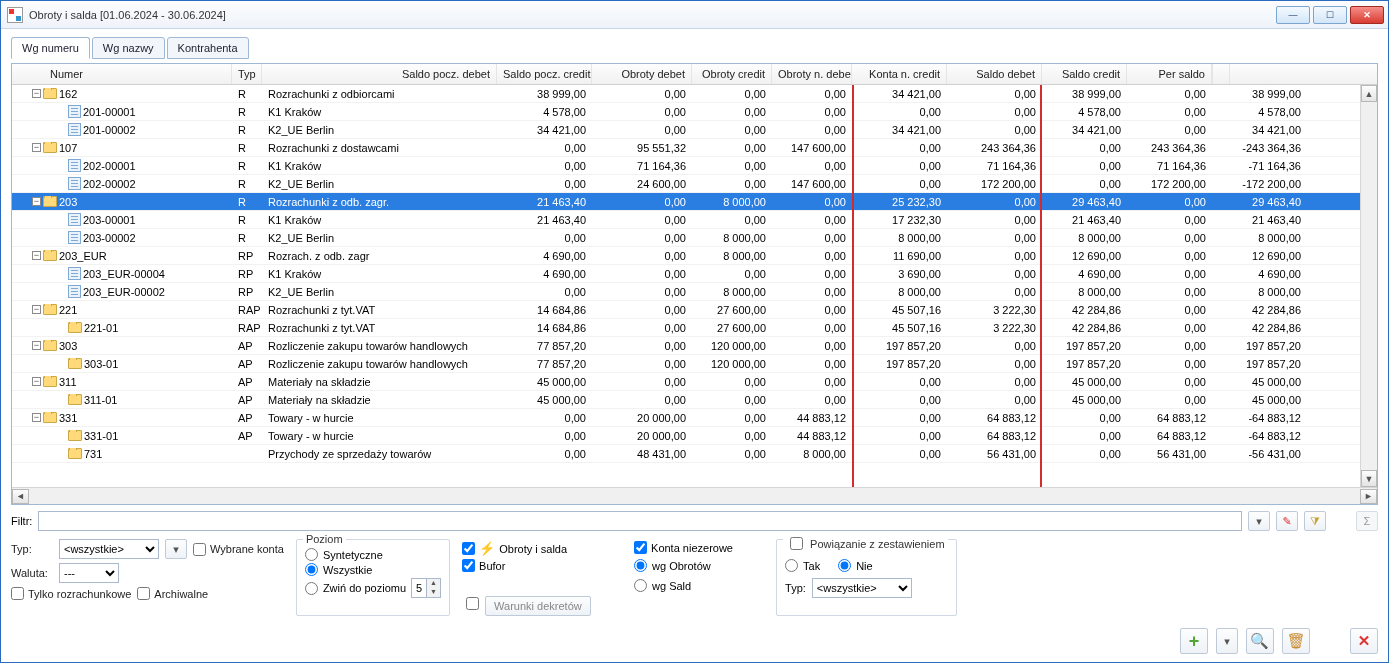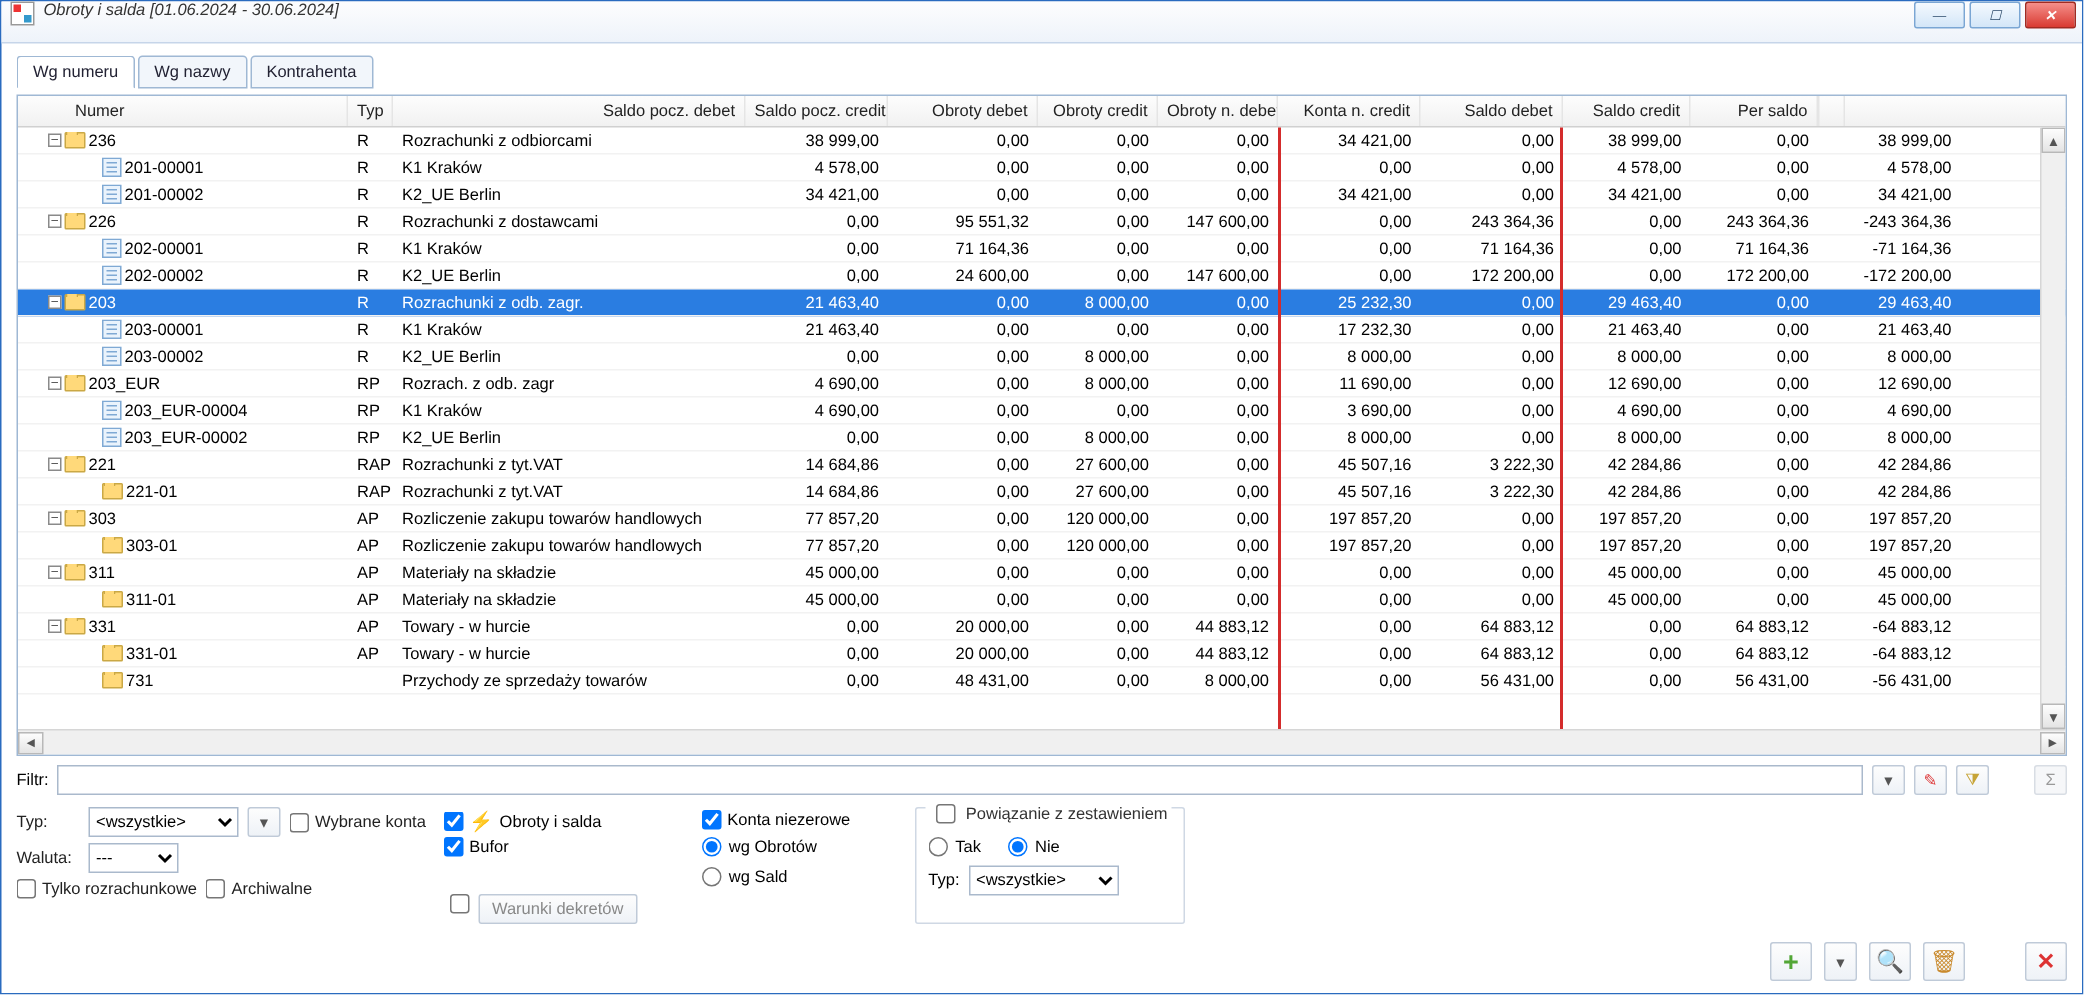--- a/index.html
+++ b/index.html
@@ -1,18 +1,18 @@
 <!DOCTYPE html>
 <html><head>
 <meta charset="utf-8">
 <style>
   * { box-sizing: border-box; }
   body { margin:0; font-family: Tahoma, Geneva, sans-serif; font-size:11px; background:#fff; color:#000; user-select:none; }
   .window { width:1389px; height:663px; border:1px solid #2a6bbf; background:#fff; display:flex; flex-direction:column; }
-  .titlebar { height:28px; background:linear-gradient(#fdfdfe,#eef3fa); border-bottom:1px solid #c6d5e9; display:flex; padding:0 4px 0 6px;font-style:italic; }
+  .titlebar { height:28px; background:linear-gradient(#fdfdfe,#eef3fa); border-bottom:1px solid #c6d5e9; display:flex; align-items:center; padding:0 4px 0 6px; }
   .titlebar .icon { width:16px; height:16px; margin-right:6px; display:inline-block; background:#fff; border:1px solid #999; position:relative; }
   .titlebar .icon::before,.titlebar .icon::after{content:"";position:absolute;}
   .titlebar .icon::before{left:1px;top:1px;width:5px;height:5px;background:#e33;}
   .titlebar .icon::after{right:1px;bottom:1px;width:5px;height:5px;background:#39c;}
   .titlebar .title { flex:1; color:#333; }
   .winbtns { display:flex; gap:3px; }
   .winbtn { width:34px; height:18px; border:1px solid #7aa6d4; background:linear-gradient(#f4f9fe,#d3e6f8); border-radius:2px; display:flex; align-items:center; justify-content:center; font-size:9px; color:#2c4a6a; }
   .winbtn.close { background:linear-gradient(#f58f8a,#d93b32); color:#fff; border-color:#a12a22; font-weight:bold; }
   .content { flex:1; padding:8px 10px 6px 10px; display:flex; flex-direction:column; overflow:hidden; }
   .tabs { display:flex; gap:0; margin-bottom:4px; }
@@ -104,21 +104,21 @@
         <div class="rnum">Saldo credit</div>
         <div class="rnum">Per saldo</div>
         <div class="filler"></div>
       </div>
       <div class="gridbody" id="gridbody">
         <div class="gridrow">
             <div class="treecell">
               <span class="ind" style="width: 18px;"></span>
               <span class="tgl">−</span>
               <span class="folder"></span>
-              <span> 236</span>
+              <span> 162</span>
             </div>
             <div>R</div>
             <div>Rozrachunki z odbiorcami</div>
             <div class="num">38 999,00</div>
             <div class="num">0,00</div>
             <div class="num">0,00</div>
             <div class="num">0,00</div>
             <div class="num">34 421,00</div>
             <div class="num">0,00</div>
             <div class="num">38 999,00</div>
@@ -164,21 +164,21 @@
             <div class="num">34 421,00</div>
             <div class="num">0,00</div>
             <div class="num">34 421,00</div>
             <div></div>
           </div>
           <div class="gridrow">
             <div class="treecell">
               <span class="ind" style="width: 18px;"></span>
               <span class="tgl">−</span>
               <span class="folder"></span>
-              <span> 226</span>
+              <span> 107</span>
             </div>
             <div>R</div>
             <div>Rozrachunki z dostawcami</div>
             <div class="num">0,00</div>
             <div class="num">95 551,32</div>
             <div class="num">0,00</div>
             <div class="num">147 600,00</div>
             <div class="num">0,00</div>
             <div class="num">243 364,36</div>
             <div class="num">0,00</div>
@@ -576,20 +576,42 @@
               <input type="checkbox" style="">
               <span>Tylko rozrachunkowe</span>
             </label>
           <label class="chk">
               <input type="checkbox" style="">
               <span>Archiwalne</span>
             </label>
         </div>
       </div>
 
+      <div class="group" style="min-width:150px;">
+        <div class="legend">Poziom</div>
+        <div class="radio-row">
+            <input type="radio" name="pz" style="">
+            <span>Syntetyczne</span>
+          </div>
+        <div class="radio-row">
+            <input type="radio" name="pz" checked="" style="">
+            <span>Wszystkie</span>
+          </div>
+        <div class="radio-row">
+            <input type="radio" name="pz" style="">
+            <span>Zwiń do poziomu</span>
+          <span class="spin">
+              <span>5</span>
+              <span class="spinbtns">
+                <div>▲</div>
+                <div>▼</div>
+              </span>
+            </span>
+        </div>
+      </div>
 
       <div style="display:flex;flex-direction:column;gap:3px;padding-top:2px;min-width:160px;">
         <label class="chk">
             <input type="checkbox" checked="" style="">
             <span class="bolt">⚡</span>
             <span>Obroty i salda</span>
           </label>
         <label class="chk">
             <input type="checkbox" checked="" style="">
             <span>Bufor</span>

